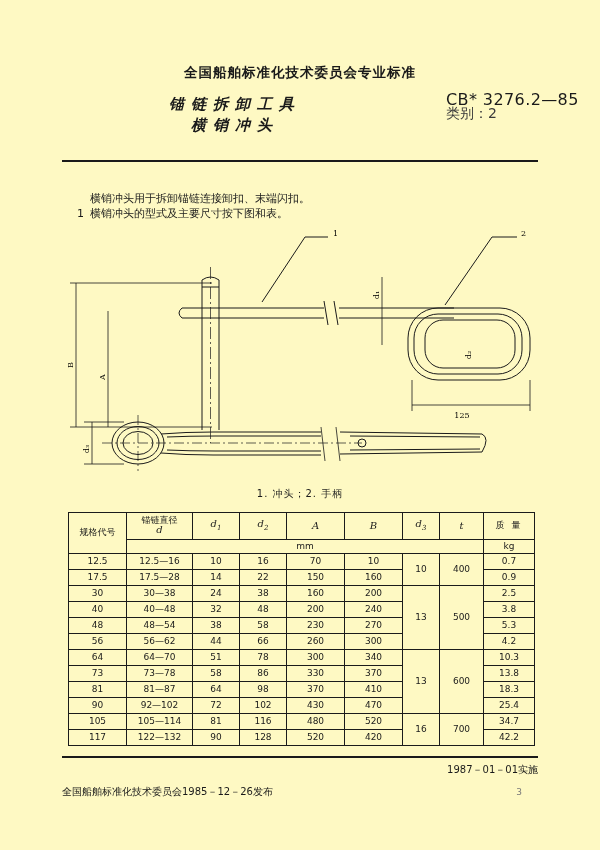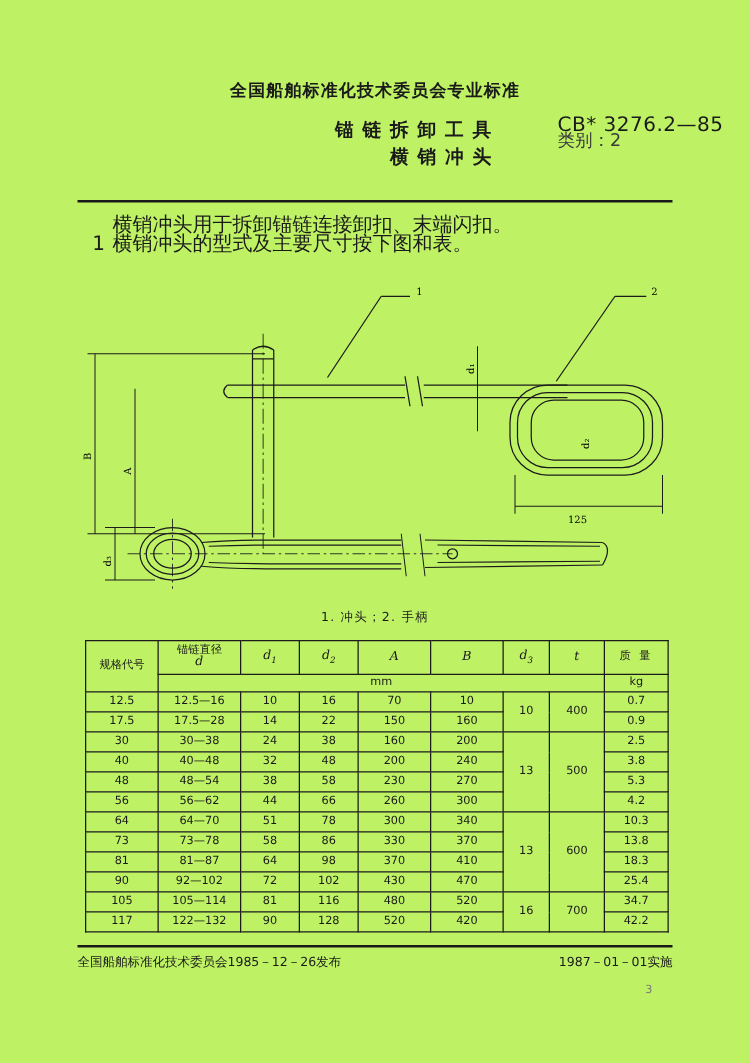--- a/index.html
+++ b/index.html
@@ -8,41 +8,42 @@
     background: #ffffff;
   }
   body {
     font-family: "DejaVu Sans", "Liberation Sans", sans-serif;
     color: #1a1a1a;
   }
   .page {
     position: relative;
     width: 600px;
     height: 850px;
-    background: #bef264;
+    background: #fef9c3;
     overflow: hidden;
   }
 
   
   .org-line {
     position: absolute;
     top: 64px;
     left: 0;
     width: 600px;
     text-align: center;
     font-size: 13.5px;
     font-weight: bold;
     letter-spacing: 1px;
   }
   .title-block {
     position: absolute;
     top: 94px;
     left: 70px;
     width: 330px;
-    text-align: right;
+    text-align: center;
+    font-style: italic;
   }
   .title-main {
     font-size: 15px;
     font-weight: bold;
     letter-spacing: 7px;
     line-height: 21px;
   }
   .title-sub {
     font-size: 15px;
     font-weight: bold;
@@ -79,24 +80,24 @@
     left: 62px;
     top: 756px;
     width: 476px;
     height: 2px;
     background: #1a1a1a;
   }
 
   
   .intro {
     position: absolute;
-    top: 172px;
+    top: 191px;
     left: 62px;
     width: 476px;
-    font-size: 16px;
+    font-size: 11px;
     line-height: 15px;
   }
   .intro .ln1 { padding-left: 28px; }
   .intro .ln2 { padding-left: 0px; }
   .intro .numlab { display: inline-block; width: 22px; text-align: right; padding-right: 6px; }
 
   
   .figure {
     position: absolute;
     left: 62px;
@@ -142,21 +143,21 @@
   table.spec .itl { font-style: italic; font-family: "DejaVu Serif", "Liberation Serif", serif; font-size: 10px; }
   table.spec .sub { font-size: 7px; vertical-align: sub; font-style: italic; }
   .hdr-two-line { font-size: 8.5px; line-height: 11px; margin-left: 24px; }
   .mass-hd { font-size: 9px; letter-spacing: 2px; }
   .outer-border { border: 1.6px solid #111 !important; }
 
   
   .footer-left {
     position: absolute;
     left: 62px;
-    top: 763px;
+    top: 785px;
     font-size: 10px;
     letter-spacing: 0px;
   }
   .footer-right {
     position: absolute;
     right: 62px;
     top: 763px;
     font-size: 10px;
   }
   .page-num {

